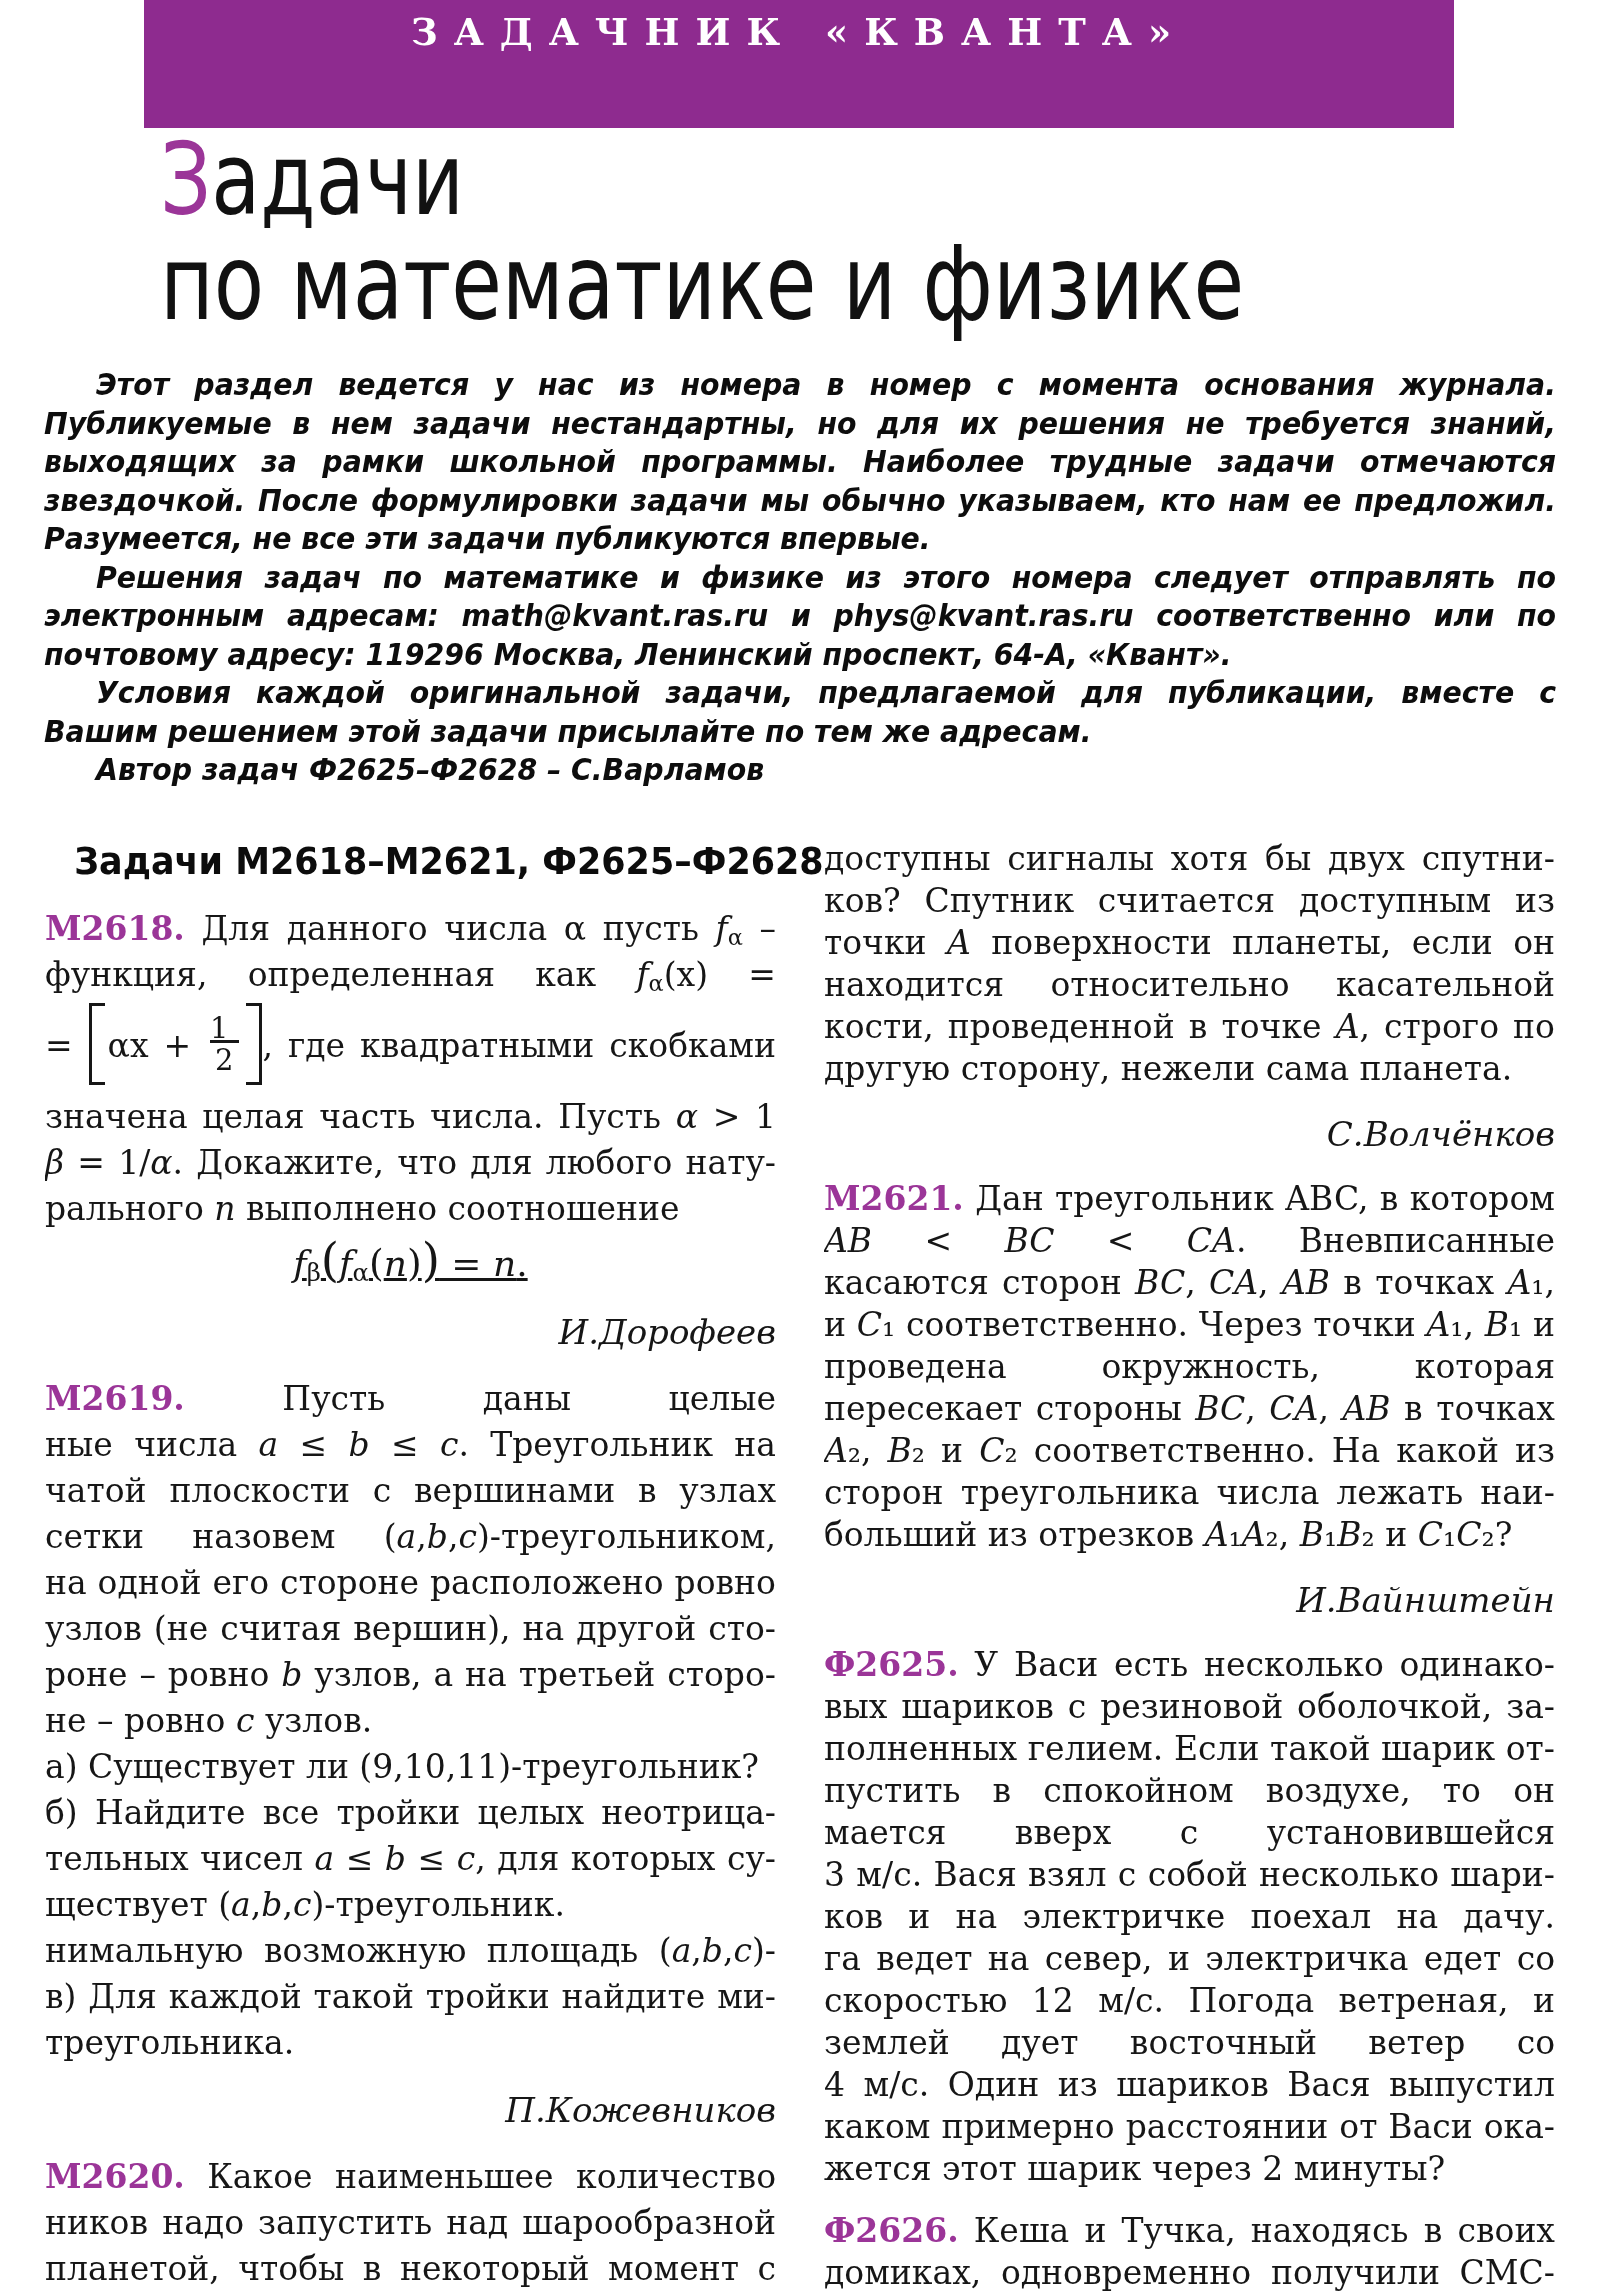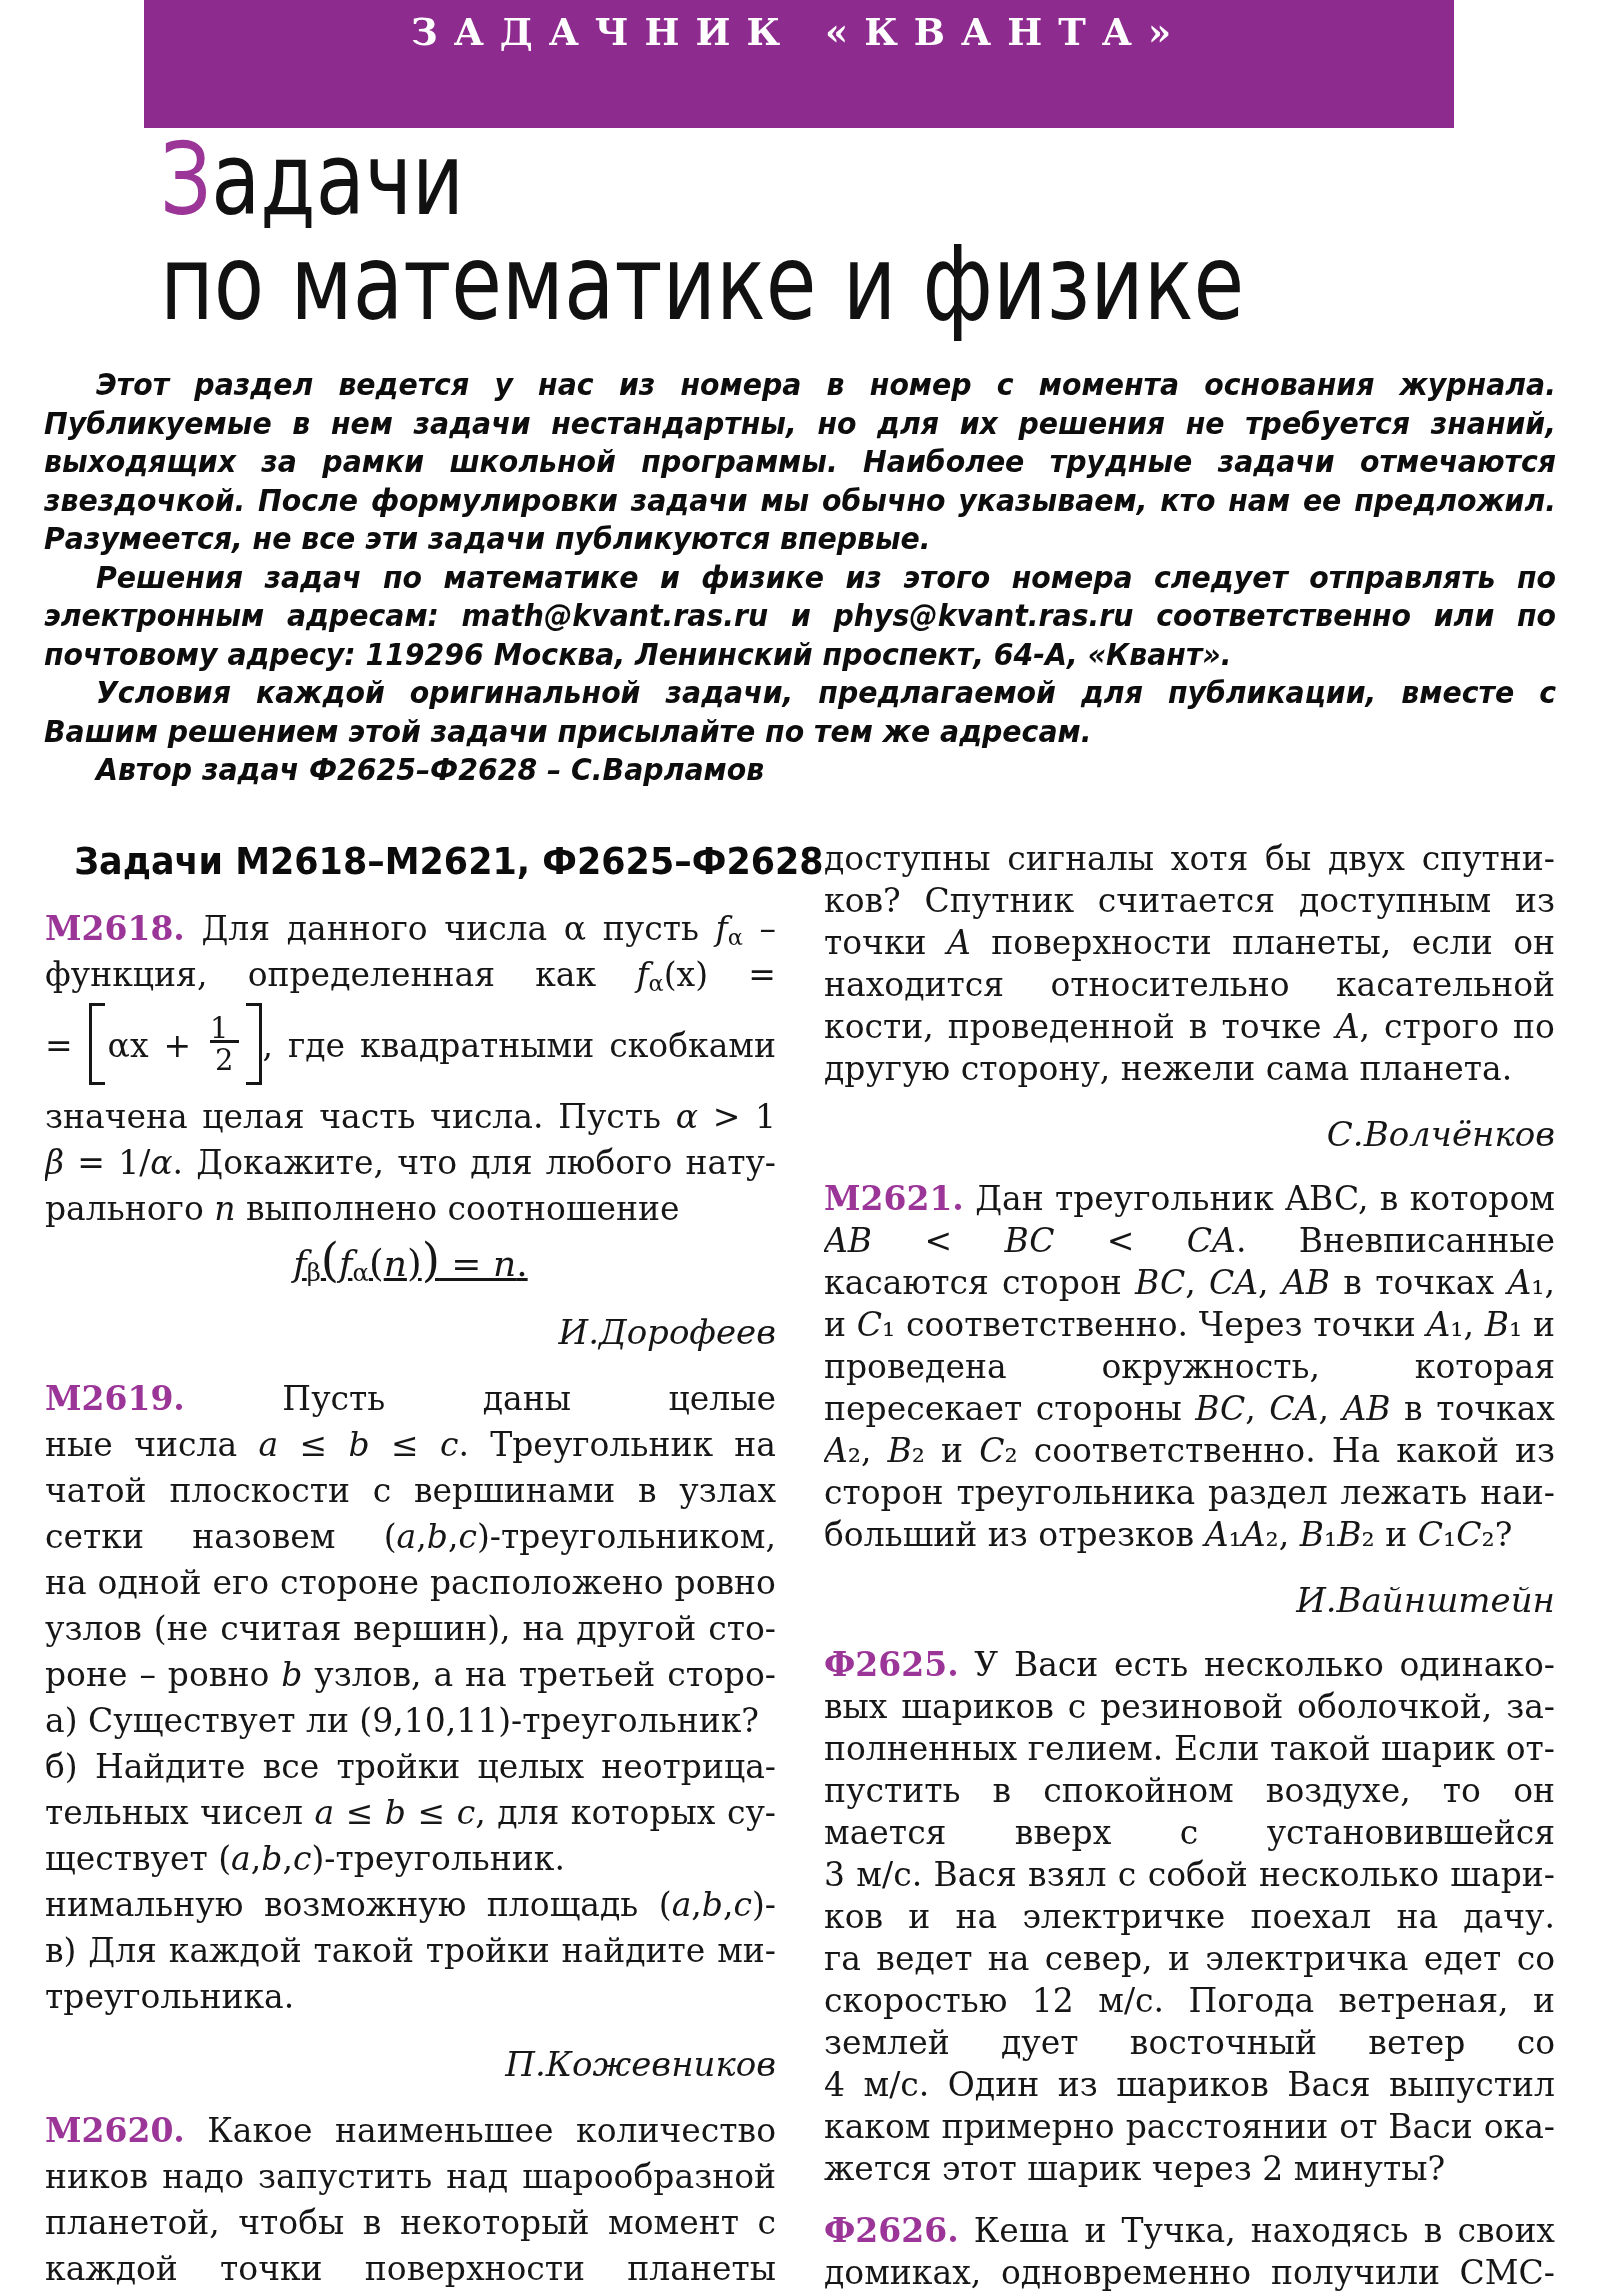--- a/index.html
+++ b/index.html
@@ -91,20 +91,21 @@
           <div class="line r au">И.Дорофеев</div>
         </div>
         <div class="block">
           <div class="line j"><span class="pnum">М2619.</span><span> Пусть даны целые неотрицатель-</span></div>
           <div class="line j">ные числа <i>a</i> ≤ <i>b</i> ≤ <i>c</i>. Треугольник на клет-</div>
           <div class="line j">чатой плоскости с вершинами в узлах</div>
           <div class="line j">сетки назовем (<i>a</i>,<i>b</i>,<i>c</i>)-треугольником, если</div>
           <div class="line j">на одной его стороне расположено ровно </div>
           <div class="line j">узлов (не считая вершин), на другой сто-</div>
           <div class="line j">роне – ровно <i>b</i> узлов, а на третьей сторо-</div>
+          <div class="line">не – ровно <i>c</i> узлов.</div>
           <div class="line">а) Существует ли (9,10,11)-треугольник?</div>
           <div class="line j">б) Найдите все тройки целых неотрица-</div>
           <div class="line j">тельных чисел <i>a</i> ≤ <i>b</i> ≤ <i>c</i>, для которых су-</div>
           <div class="line">ществует (<i>a</i>,<i>b</i>,<i>c</i>)-треугольник.</div>
           <div class="line j">нимальную возможную площадь (<i>a</i>,<i>b</i>,<i>c</i>)-</div>
           <div class="line j">в) Для каждой такой тройки найдите ми-</div>
           <div class="line">треугольника.</div>
           <div class="line r au">П.Кожевников</div>
         </div>
         <div class="block">
@@ -125,21 +126,21 @@
           <div class="line r au">С.Волчёнков</div>
         </div>
         <div class="block">
           <div class="line j"><span class="pnum">М2621.</span><span> Дан треугольник ABC, в котором</span></div>
           <div class="line j"><i>AB</i> &lt; <i>BC</i> &lt; <i>CA</i>. Вневписанные окружности</div>
           <div class="line j">касаются сторон <i>BC</i>, <i>CA</i>, <i>AB</i> в точках <i>A</i>₁, ₁</div>
           <div class="line j">и <i>C</i>₁ соответственно. Через точки <i>A</i>₁, <i>B</i>₁ и ₁</div>
           <div class="line j">проведена окружность, которая вторично</div>
           <div class="line j">пересекает стороны <i>BC</i>, <i>CA</i>, <i>AB</i> в точках</div>
           <div class="line j"><i>A</i>₂, <i>B</i>₂ и <i>C</i>₂ соответственно. На какой из</div>
-          <div class="line j">сторон треугольника раздел лежать наи-</div>
+          <div class="line j">сторон треугольника числа лежать наи-</div>
           <div class="line">больший из отрезков <i>A</i>₁<i>A</i>₂, <i>B</i>₁<i>B</i>₂ и <i>C</i>₁<i>C</i>₂?</div>
           <div class="line r au">И.Вайнштейн</div>
         </div>
         <div class="block">
           <div class="line j"><span class="pnum">Ф2625.</span><span> У Васи есть несколько одинако-</span></div>
           <div class="line j">вых шариков с резиновой оболочкой, за-</div>
           <div class="line j">полненных гелием. Если такой шарик от-</div>
           <div class="line j">пустить в спокойном воздухе, то он подни-</div>
           <div class="line j">мается вверх с установившейся скоростью</div>
           <div class="line j">3 м/с. Вася взял с собой несколько шари-</div>

